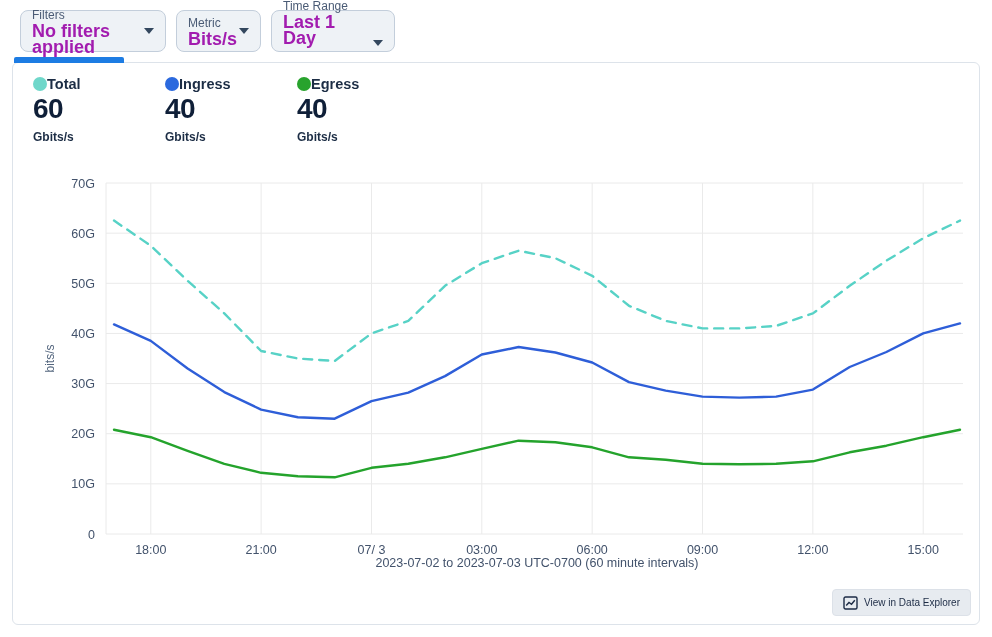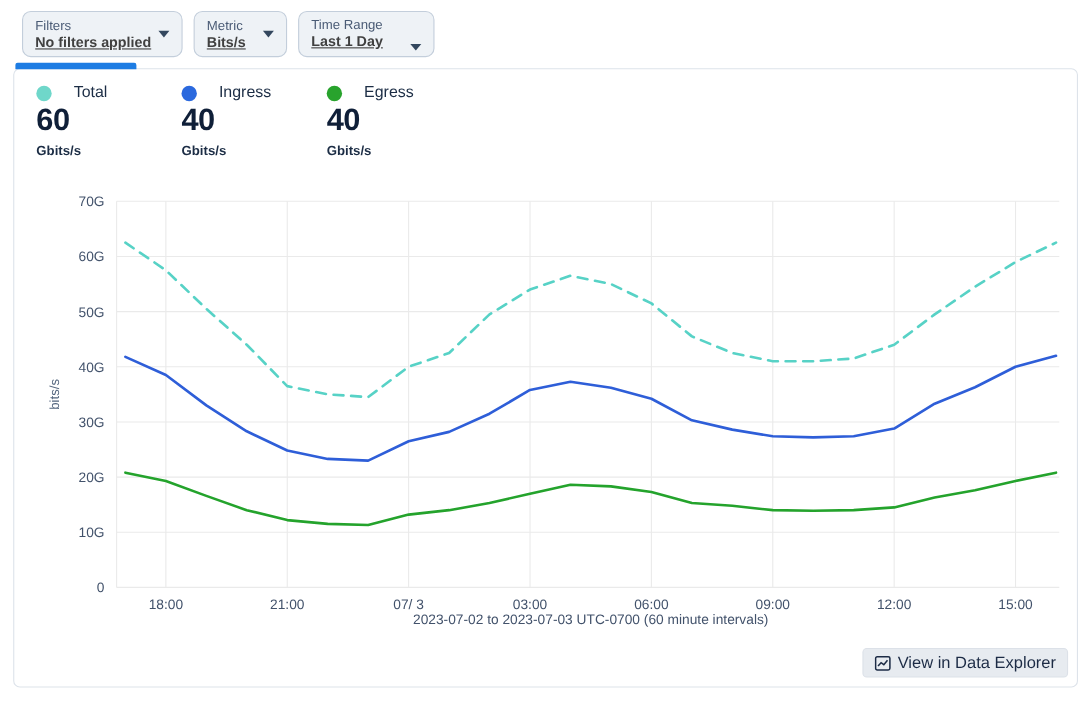--- a/index.html
+++ b/index.html
@@ -6,58 +6,58 @@
   html, body { width: 992px; height: 637px; background: #ffffff; overflow: hidden;
     font-family: "Liberation Sans", sans-serif; }
 
   
   .toolbar { position: absolute; top: 10px; left: 20px; display: flex; gap: 10px; }
   .dropdown { display: flex; align-items: center; height: 42px;
     background: #eef2f6; border: 1px solid #c3cedb; border-radius: 8px;
     padding: 5px 11px; cursor: pointer; }
   .dd-text { display: flex; flex-direction: column; justify-content: center; }
   .dd-label { font-size: 12px; line-height: 15px; color: #4a5b75; }
-  .dd-value { font-size: 13px; line-height: 16px; font-weight: bold; color: #404040; text-decoration: underline; }
+  .dd-value { font-size: 18px; line-height: 16px; font-weight: bold; color: #a21caf; }
   .chevron { width: 0; height: 0; margin-left: auto;
     border-left: 5px solid transparent; border-right: 5px solid transparent;
     border-top: 6px solid #33475e; }
   .dd-filters   { width: 146px; }
   .dd-aggregate { width: 258px; }
   .dd-metric    { width: 85px; }
   .dd-range     { width: 124px; align-items: flex-end; }
 
   
   .tab-indicator { position: absolute; top: 57px; left: 14px; width: 110px; height: 6px;
     background: #1d7ce3; border-radius: 2px 2px 0 0; z-index: 3; }
   .panel { position: absolute; left: 12px; right: 12px; top: 62px; bottom: 12px;
     background: #ffffff; border: 1px solid #dde3ea; border-radius: 6px; }
 
   
   .legend { position: absolute; top: 13px; left: 20px; display: flex; gap: 44px; }
   .legend-item { display: flex; flex-direction: column; cursor: pointer; min-width: 88px; }
-  .legend-top { display: flex; align-items: flex-end; gap: 20px; }
+  .legend-top { display: flex; align-items: center; gap: 0; font-weight: bold; }
   .legend-dot { width: 14px; height: 14px; border-radius: 50%; flex: none; }
   .legend-name { font-size: 14.5px; color: #1c2d45; }
   .legend-bottom { display: flex; align-items: baseline; gap: 5px; margin-top: 1px; flex-direction: column; }
   .legend-value { font-size: 28px; font-weight: bold; color: #0f1f38; letter-spacing: -0.5px; }
   .legend-unit { font-size: 12px; font-weight: bold; color: #1c2d45; }
 
   
   .chart-wrap { position: absolute; left: 14px; top: 100px; width: 960px; height: 412px; }
   svg text { font-family: "Liberation Sans", sans-serif; }
   .grid { stroke: #eaeaea; stroke-width: 1; }
   .ytick, .xtick { font-size: 12.5px; fill: #42526b; }
   .axis-title { font-size: 12.5px; fill: #42526b; }
   .y-axis-label { font-size: 12px; fill: #55677f; }
 
   
   .explorer-btn { position: absolute; right: 8px; bottom: 8px; display: flex;
     align-items: center; gap: 6px; background: #e7ebf0; border: 1px solid #dce1e8;
     border-radius: 4px; padding: 4px 10px; height: 27px; cursor: pointer;
-    font-size: 15px; color: #1c2b45; font-family: "Liberation Sans", sans-serif; }
+    font-size: 10px; color: #1c2b45; font-family: "Liberation Sans", sans-serif; }
 </style>
 </head>
 <body>
 
 <div class="toolbar">
   <div class="dropdown dd-filters">
     <div class="dd-text">
       <span class="dd-label">Filters</span>
       <span class="dd-value">No filters applied</span>
     </div>

